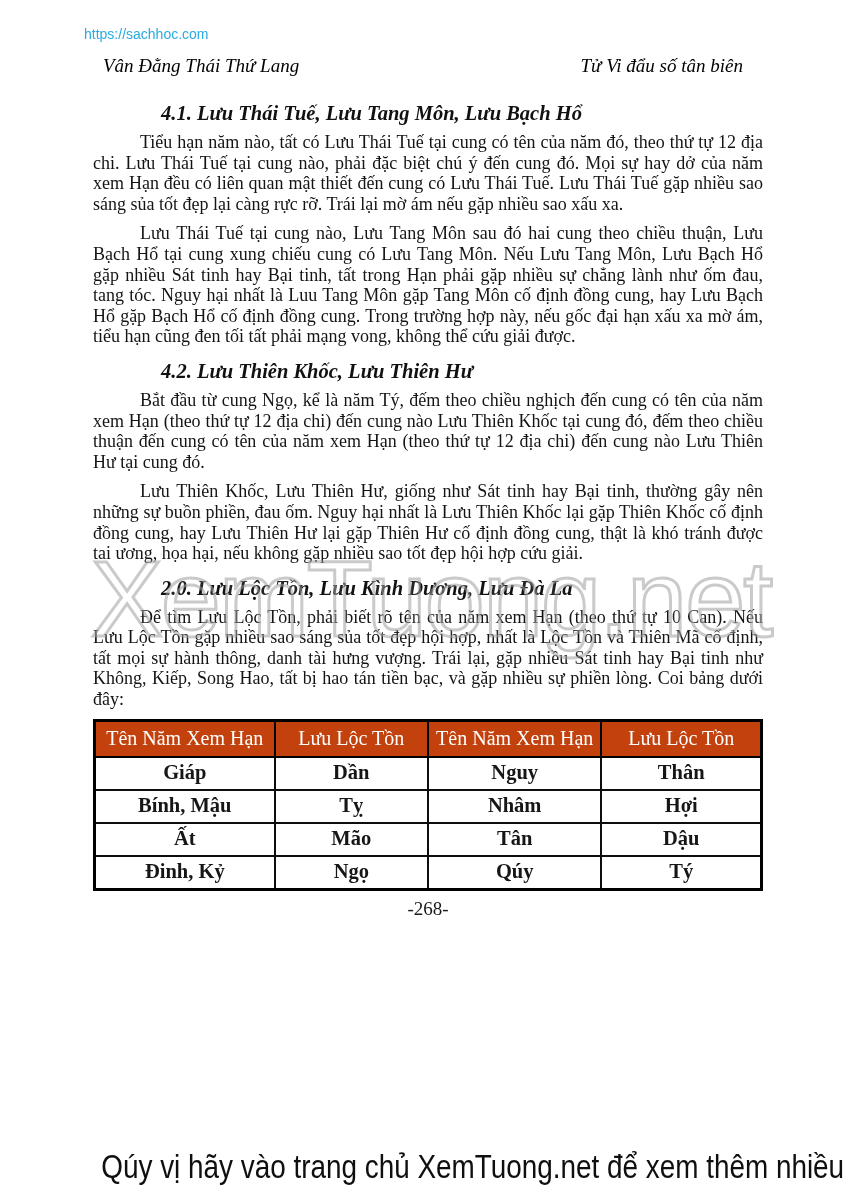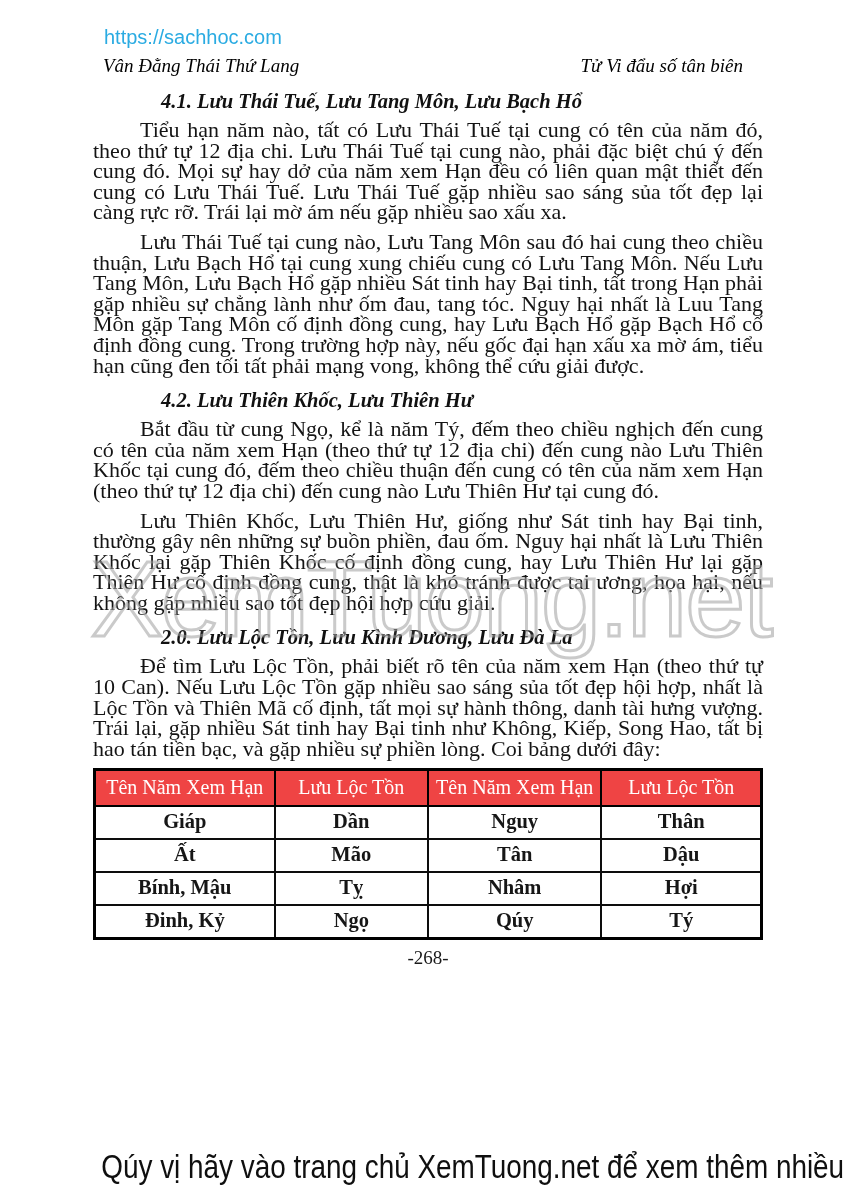--- a/index.html
+++ b/index.html
@@ -8,24 +8,24 @@
     position: relative;
     width: 850px;
     height: 1202px;
     background: #ffffff;
     font-family: "Liberation Serif", serif;
     color: #161616;
     overflow: hidden;
   }
   .url-link {
     position: absolute;
-    left: 104px;
+    left: 84px;
     top: 26px;
     font-family: "Liberation Sans", sans-serif;
-    font-size: 20px;
+    font-size: 14px;
     color: #2aabe2;
     cursor: pointer;
   }
   .running-head {
     position: absolute;
     left: 103px;
     top: 55px;
     width: 640px;
     display: flex;
     justify-content: space-between;
@@ -36,26 +36,26 @@
   .content {
     position: absolute;
     left: 93px;
     top: 86px;
     width: 670px;
   }
   .section-title {
     font-size: 20.5px;
     font-weight: bold;
     font-style: italic;
-    margin: 4px 0 7px 68px;
+    margin: 16px 0 7px 68px;
     color: #111;
   }
   .section-title.spaced { margin-top: 13px; }
   p.body-par {
-    font-size: 22px;
+    font-size: 18px;
     line-height: 20.6px;
     text-align: justify;
     text-indent: 47px;
     margin-bottom: 9px;
     color: #141414;
   }
   p.example-par {
     font-style: italic;
     font-size: 18.6px;
     line-height: 20.8px;
@@ -65,21 +65,21 @@
     color: #191919;
   }
   table.lookup {
     width: 670px;
     margin-top: 4px;
     border-collapse: collapse;
     border: 3px solid #000;
     text-align: center;
   }
   table.lookup th {
-    background: #ef4444;
+    background: #c2410c;
     color: #ffffff;
     font-weight: normal;
     font-size: 20px;
     padding: 5px 2px 6px 2px;
     border: 2px solid #000;
   }
   table.lookup td {
     font-size: 20.5px;
     padding: 3px 2px 5px 2px;
     border: 2px solid #0d0d0d;
@@ -168,32 +168,32 @@
         </tr>
       </thead>
       <tbody>
         <tr>
           <td>Giáp</td>
           <td>Dần</td>
           <td>Nguy</td>
           <td>Thân</td>
         </tr>
         <tr>
+          <td>Bính, Mậu</td>
+          <td>Tỵ</td>
+          <td>Nhâm</td>
+          <td>Hợi</td>
+        </tr>
+        <tr>
           <td>Ất</td>
           <td>Mão</td>
           <td>Tân</td>
           <td>Dậu</td>
         </tr>
         <tr>
-          <td>Bính, Mậu</td>
-          <td>Tỵ</td>
-          <td>Nhâm</td>
-          <td>Hợi</td>
-        </tr>
-        <tr>
           <td>Đinh, Kỷ</td>
           <td>Ngọ</td>
           <td>Qúy</td>
           <td>Tý</td>
         </tr>
       </tbody>
     </table>
 
     <div class="page-number">-268-</div>
   </div>

